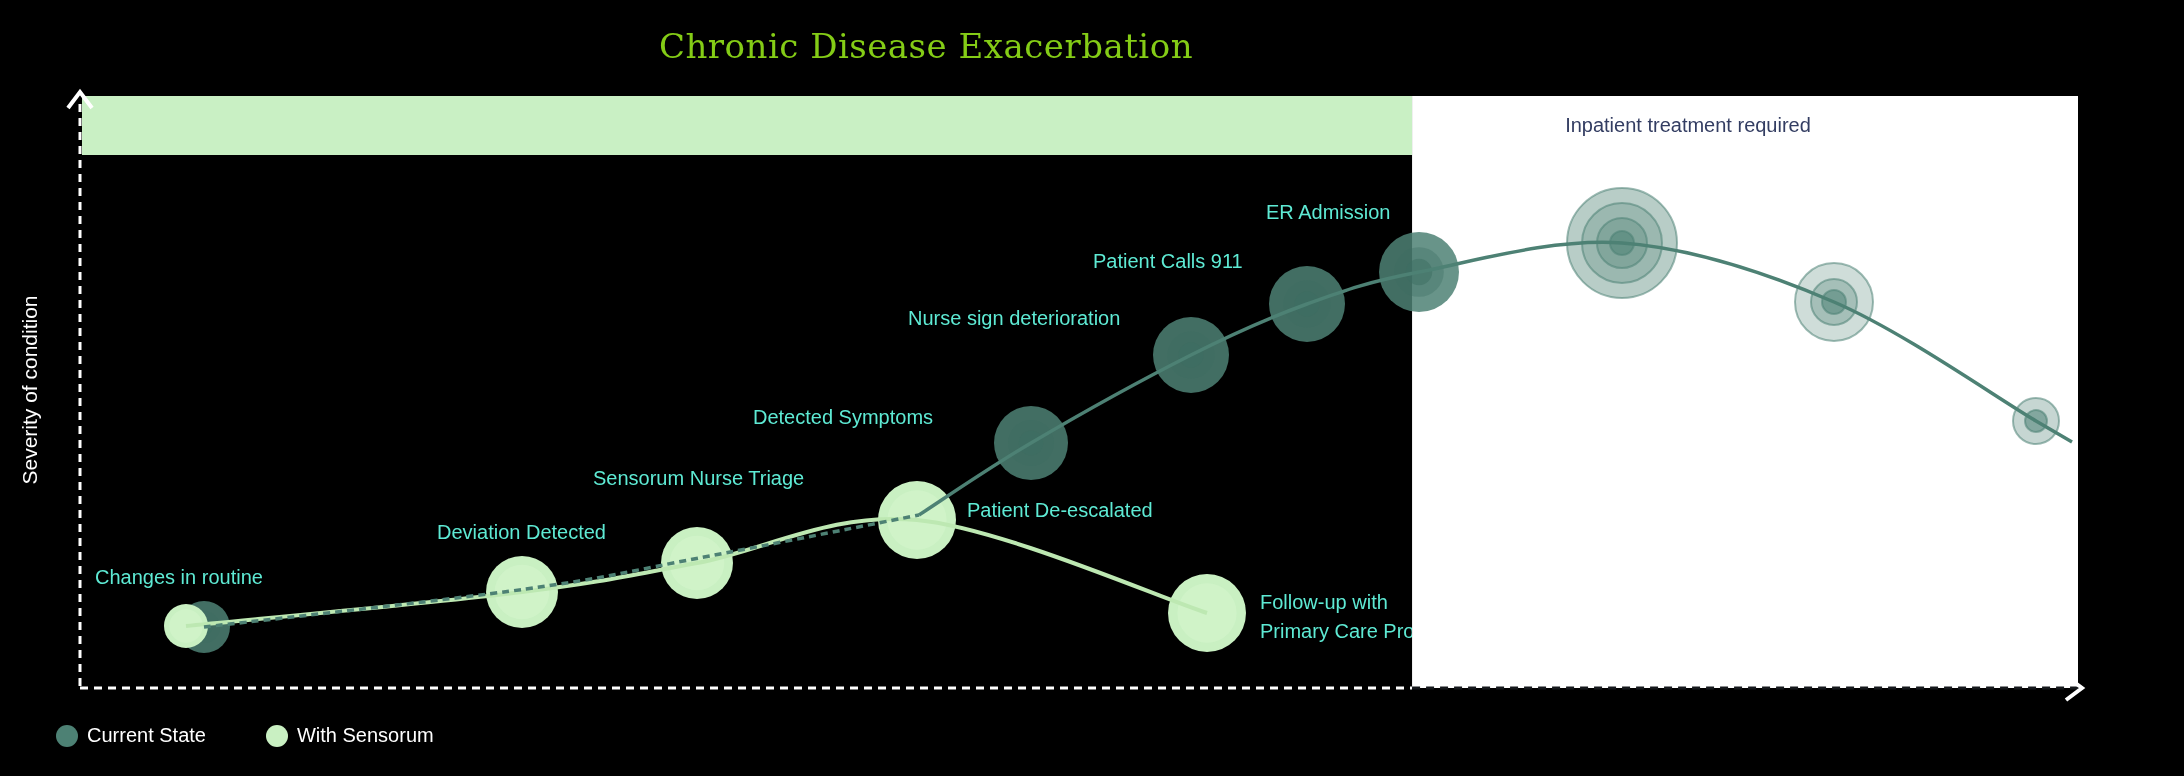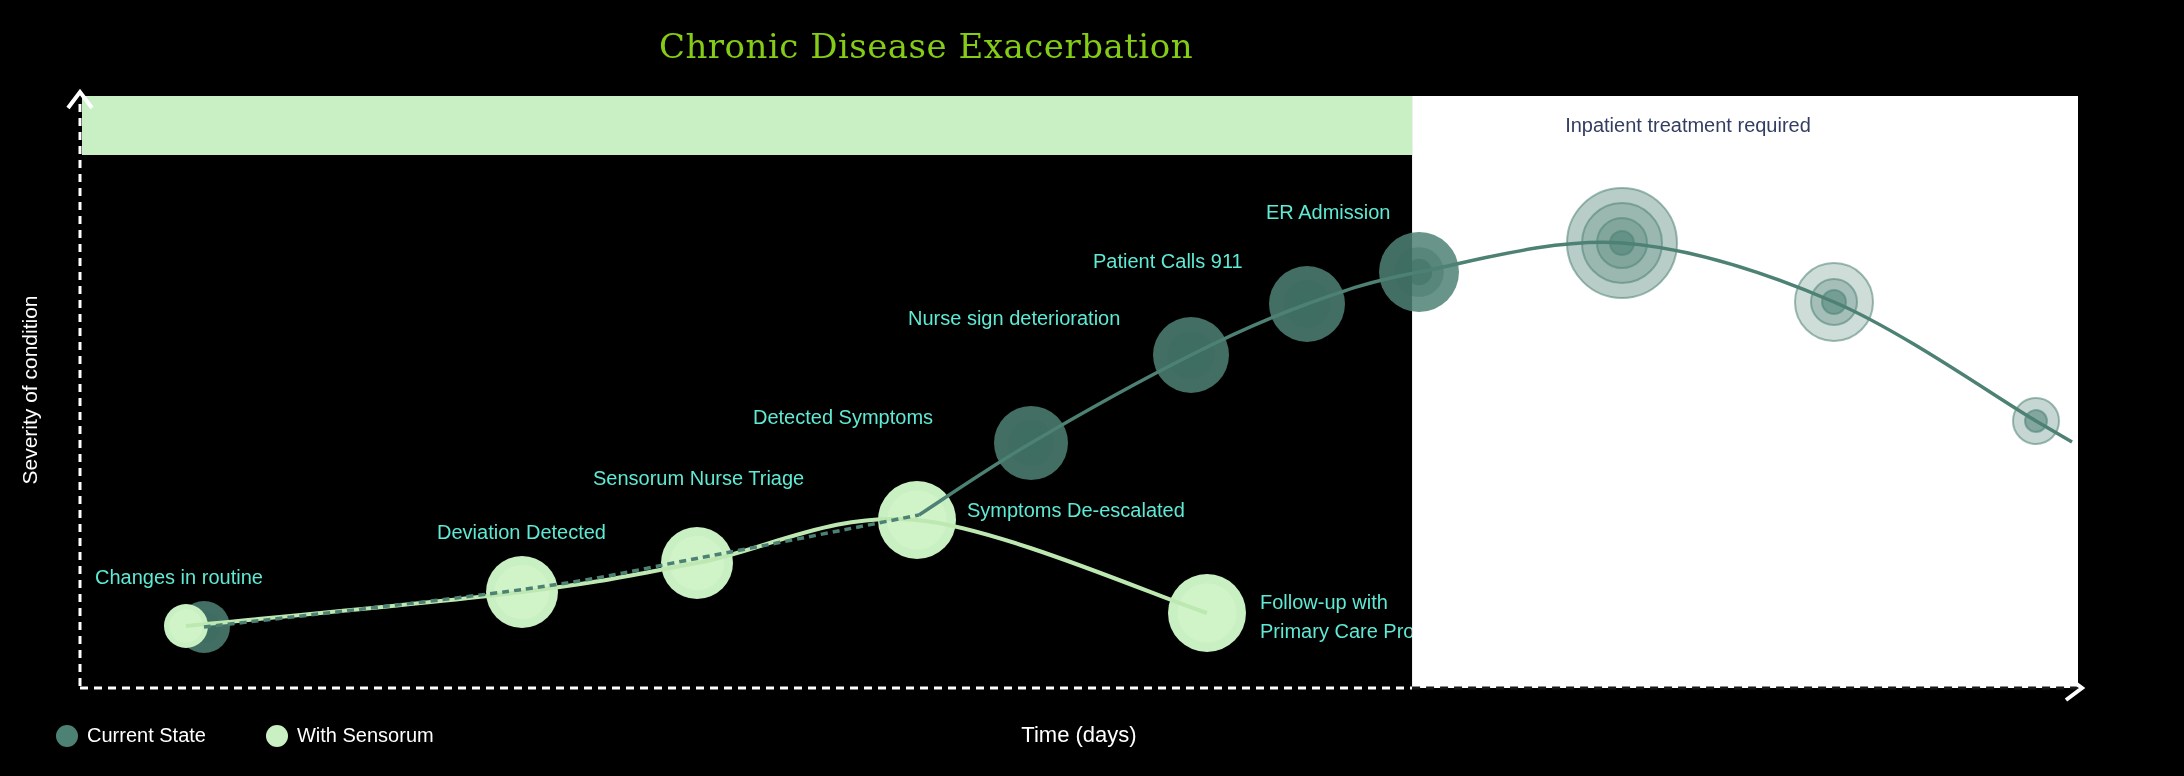--- a/index.html
+++ b/index.html
@@ -89,21 +89,20 @@
       <path d="M919,515 C937.7,503.0 985.7,469.7 1031,443 C1076.3,416.3 1145.0,378.2 1191,355 C1237.0,331.8 1269.0,317.8 1307,304 C1345.0,290.2 1366.5,282.2 1419,272 C1471.5,261.8 1552.8,238.0 1622,243 C1691.2,248.0 1765.0,272.3 1834,302 C1903.0,331.7 1996.3,397.7 2036,421 C2075.7,444.3 2066.0,438.5 2072,442" stroke="#4d8174" stroke-width="3.5" fill="none"></path>
     </svg>
 
   <div class="abs" id="page-title">Chronic Disease Exacerbation</div>
 
 
   <div class="abs band-label" id="inpatient-label">Inpatient treatment required</div>
 
   <div class="abs" id="y-axis-title">Severity of condition</div>
 
-  <div class="abs" id="x-axis-title">Time (days)</div>
 
   <div class="abs" id="legend">
     <div class="legend-item">
       <span class="legend-dot" style="background: rgb(77, 129, 116);"></span>
       <span>Current State</span>
     </div>
     <div class="legend-item">
       <span class="legend-dot" style="background: rgb(201, 240, 194);"></span>
       <span>With Sensorum</span>
     </div>
@@ -116,21 +115,21 @@
       <div class="abs milestone" style="left: 437px; top: 518px;">
         <div>Deviation Detected</div>
       </div>
       <div class="abs milestone" style="left: 553px; top: 464px; margin-left: 40px;">
         <div>Sensorum Nurse Triage</div>
       </div>
       <div class="abs milestone" style="left: 753px; top: 403px;">
         <div>Detected Symptoms</div>
       </div>
       <div class="abs milestone" style="left: 967px; top: 496px;">
-        <div>Symptoms De-escalated</div>
+        <div>Patient De-escalated</div>
       </div>
       <div class="abs milestone" style="left: 908px; top: 304px;">
         <div>Nurse sign deterioration</div>
       </div>
       <div class="abs milestone" style="left: 1093px; top: 247px;">
         <div>Patient Calls 911</div>
       </div>
       <div class="abs milestone" style="left: 1266px; top: 198px;">
         <div>ER Admission</div>
       </div>

